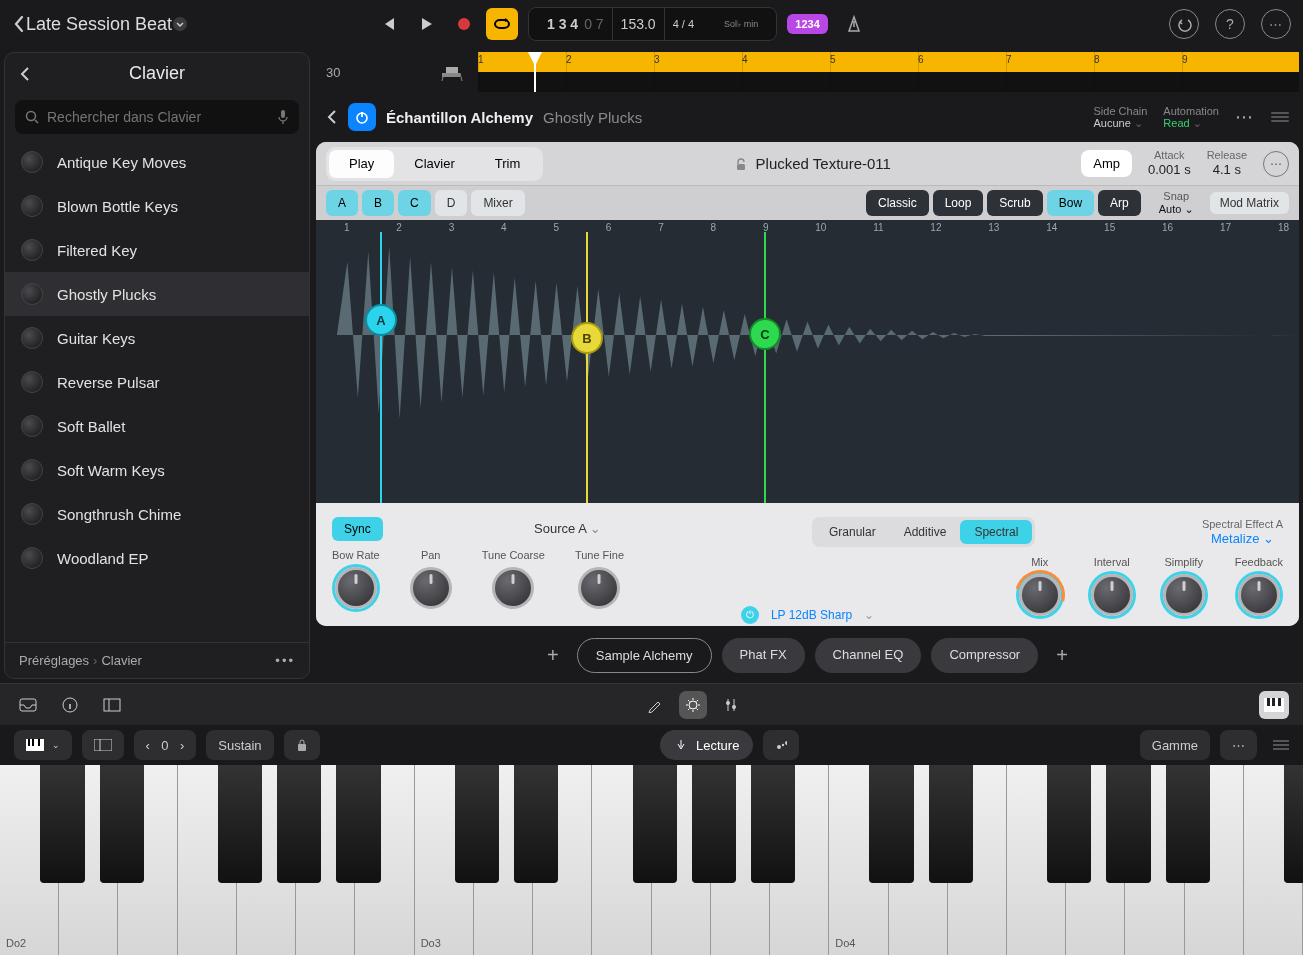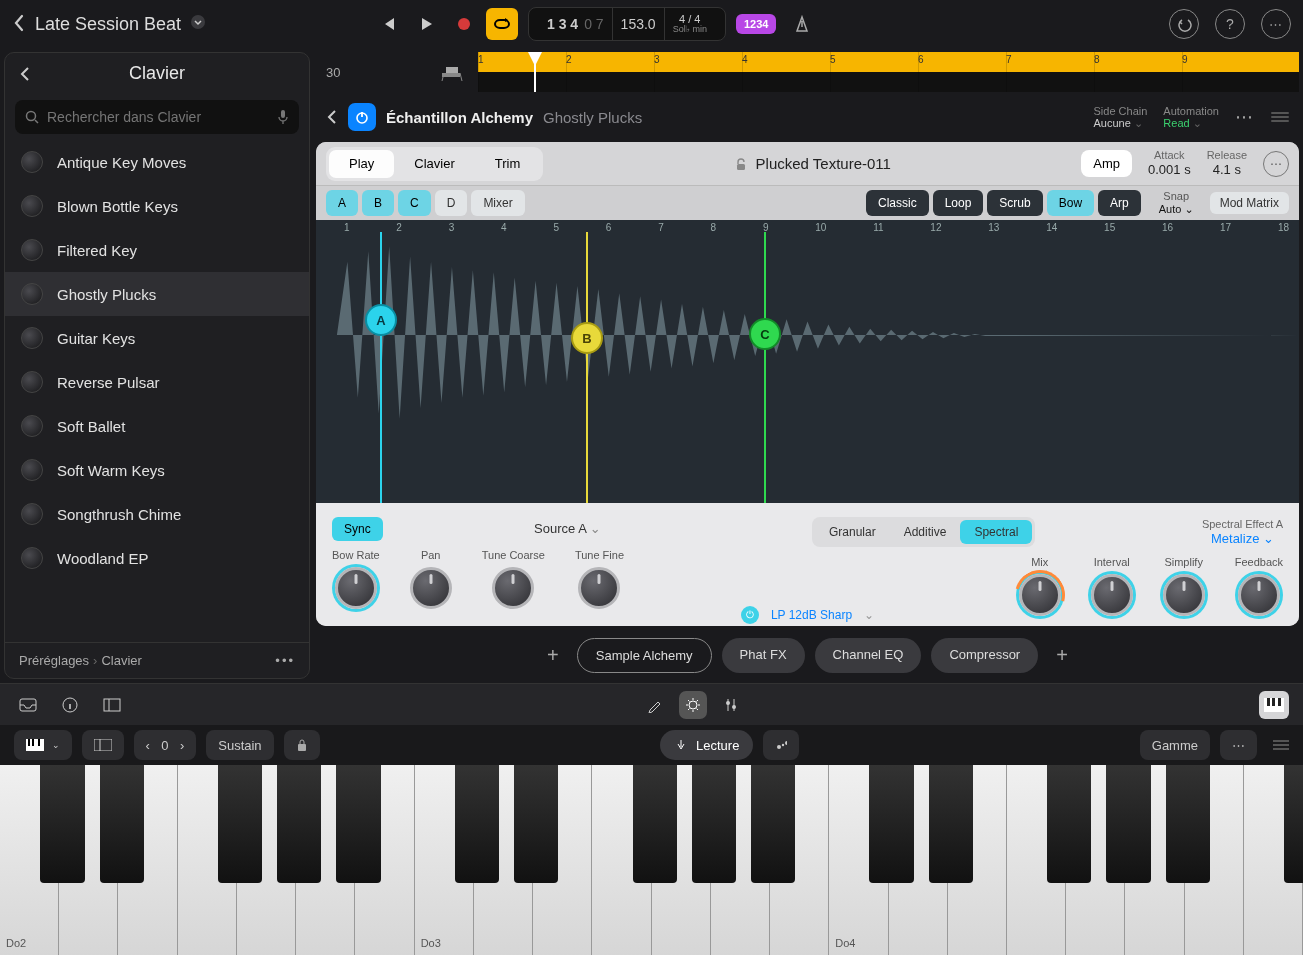--- a/index.html
+++ b/index.html
@@ -1,31 +1,31 @@
 <!DOCTYPE html>
 <html><head>
 <meta charset="utf-8">
 <style>
   * { box-sizing: border-box; margin: 0; padding: 0; font-family: -apple-system, "Helvetica Neue", Arial, sans-serif; }
   body { background: #1a1a1d; color: #e8e8e8; width: 1303px; height: 955px; overflow: hidden; font-size: 13px; }
   svg { display: block; }
 
   
   .topbar { height: 48px; display: flex; align-items: center; padding: 0 12px; gap: 10px; background: #1a1a1d; }
-  .title-area { display: flex; align-items: flex-start; gap: 9px; flex: 0 0 340px; }
+  .title-area { display: flex; align-items: center; gap: 0; flex: 0 0 340px; }
   .title-text { font-size: 18px; font-weight: 500; color: #ddd; }
   .transport { display: flex; align-items: center; gap: 6px; margin-left: 10px; }
   .tb-btn { width: 32px; height: 32px; display: flex; align-items: center; justify-content: center; border-radius: 6px; }
   .tb-btn.active { background: #f7b500; color: #000; }
   .rec-dot { width: 12px; height: 12px; border-radius: 50%; background: #d63a3a; }
   .lcd { display: flex; align-items: center; gap: 0; background: #111; border-radius: 8px; height: 34px; padding: 0 10px; border: 1px solid #333; }
   .lcd-seg { padding: 0 8px; color: #ccc; font-variant-numeric: tabular-nums; font-size: 14px; border-right: 1px solid #333; height: 100%; display: flex; align-items: center; }
   .lcd-seg:last-child { border-right: none; }
   .lcd-seg .sub { font-size: 9px; color: #888; line-height: 1; }
-  .lcd-stack { display: flex; flex-direction: column; align-items: center; line-height: 1; }
+  .lcd-stack { display: flex; flex-direction: row; align-items: center; line-height: 1; gap: 30px; }
   .count-btn { background: #b847e6; color: #fff; border-radius: 6px; padding: 4px 8px; font-size: 11px; font-weight: 600; }
   .topbar .spacer { flex: 1; }
   .icon-btn { width: 30px; height: 30px; border-radius: 50%; border: 1.5px solid #888; display: flex; align-items: center; justify-content: center; color: #aaa; margin-left: 6px; }
 
   
   .body-row { display: flex; height: 635px; }
   .sidebar { width: 306px; background: #1f1f22; border: 1px solid #333; border-radius: 10px; margin: 4px 0 4px 4px; display: flex; flex-direction: column; }
   .sb-head { display: flex; align-items: center; padding: 10px 14px; position: relative; }
   .sb-title { flex: 1; text-align: center; font-size: 18px; font-weight: 500; }
   .search-wrap { margin: 6px 10px; background: #111; border-radius: 8px; height: 34px; display: flex; align-items: center; padding: 0 10px; gap: 8px; }

